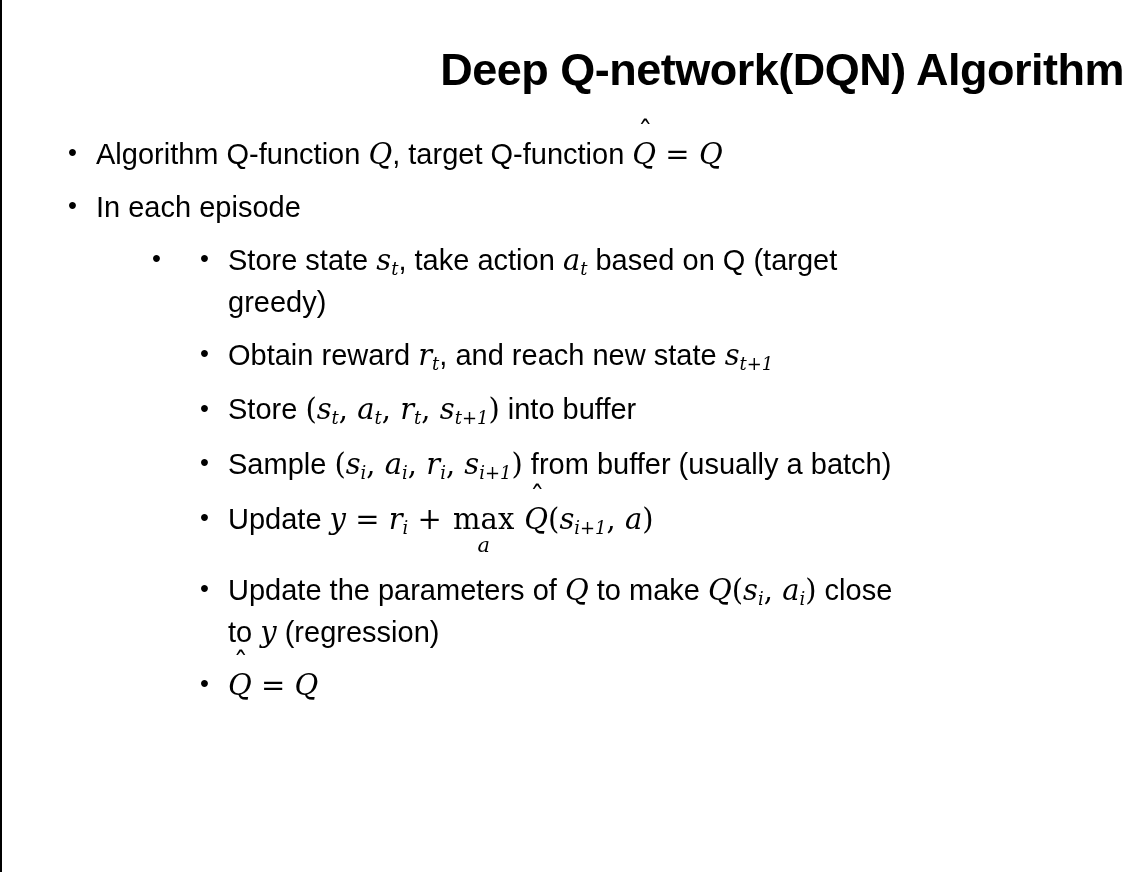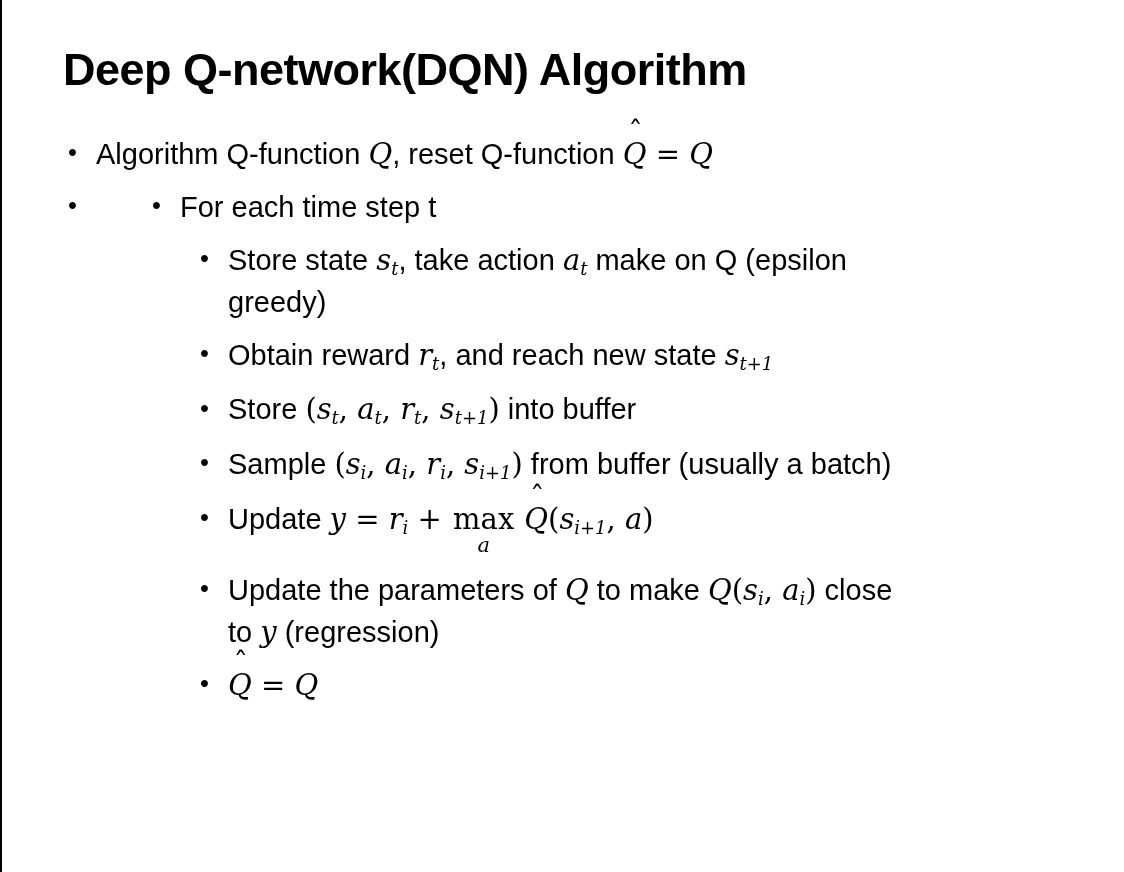--- a/index.html
+++ b/index.html
@@ -17,20 +17,21 @@
     left: 0; top: 0;
     width: 2px; height: 872px;
     background: #000000;
   }
   .slide-title {
     font-size: 45px;
     font-weight: 700;
     margin: 44px 0 0 63px;
     letter-spacing: -0.5px;
     line-height: 1.15;
+    text-align: right;
   }
   .bullet-list {
     list-style: none;
     margin: 38px 0 0 0;
     padding: 0;
     font-size: 29px;
     line-height: 1.38;
   }
   .bullet-list li {
     position: relative;
@@ -81,24 +82,24 @@
   }
 </style>
 </head>
 <body>
 
 <div class="edge-line"></div>
 
 <h1 class="slide-title">Deep Q-network(DQN) Algorithm</h1>
 
 <ul class="bullet-list">
-    <li class="lvl1"><span class="dot">•</span><span class="txt">Algorithm Q-function </span><span class="mi">Q</span><span class="txt">, reset Q-function </span><span class="mhat"><span class="hat">ˆ</span><span class="mi">Q</span></span><span class="mo"> = </span><span class="mi">Q</span></li>
-    <li class="lvl1"><span class="dot">•</span></li>
-    <li class="lvl2"><span class="dot">•</span><span class="txt">For each time step t</span></li>
-    <li class="lvl3"><span class="dot">•</span><span class="txt">Store state </span><span class="mi">s</span><span class="msub">t</span><span class="txt">, take action </span><span class="mi">a</span><span class="msub">t</span><span class="txt"> make on Q (epsilon</span><br><span class="txt">greedy)</span></li>
+    <li class="lvl1"><span class="dot">•</span><span class="txt">Algorithm Q-function </span><span class="mi">Q</span><span class="txt">, target Q-function </span><span class="mhat"><span class="hat">ˆ</span><span class="mi">Q</span></span><span class="mo"> = </span><span class="mi">Q</span></li>
+    <li class="lvl1"><span class="dot">•</span><span class="txt">In each episode</span></li>
+    <li class="lvl2"><span class="dot">•</span></li>
+    <li class="lvl3"><span class="dot">•</span><span class="txt">Store state </span><span class="mi">s</span><span class="msub">t</span><span class="txt">, take action </span><span class="mi">a</span><span class="msub">t</span><span class="txt"> based on Q (target</span><br><span class="txt">greedy)</span></li>
     <li class="lvl3"><span class="dot">•</span><span class="txt">Obtain reward </span><span class="mi">r</span><span class="msub">t</span><span class="txt">, and reach new state </span><span class="mi">s</span><span class="msub">t+1</span></li>
     <li class="lvl3"><span class="dot">•</span><span class="txt">Store </span><span class="mo">(</span><span class="mi">s</span><span class="msub">t</span><span class="mo">, </span><span class="mi">a</span><span class="msub">t</span><span class="mo">, </span><span class="mi">r</span><span class="msub">t</span><span class="mo">, </span><span class="mi">s</span><span class="msub">t+1</span><span class="mo">)</span><span class="txt"> into buffer</span></li>
     <li class="lvl3"><span class="dot">•</span><span class="txt">Sample </span><span class="mo">(</span><span class="mi">s</span><span class="msub">i</span><span class="mo">, </span><span class="mi">a</span><span class="msub">i</span><span class="mo">, </span><span class="mi">r</span><span class="msub">i</span><span class="mo">, </span><span class="mi">s</span><span class="msub">i+1</span><span class="mo">)</span><span class="txt"> from buffer (usually a batch)</span></li>
     <li class="lvl3"><span class="dot">•</span><span class="txt">Update </span><span class="mi">y</span><span class="mo"> = </span><span class="mi">r</span><span class="msub">i</span><span class="mo"> + </span><span class="munder">
         <span class="mo">max</span>
         <span class="mund">a</span>
       </span><span class="txt"> </span><span class="mhat"><span class="hat">ˆ</span><span class="mi">Q</span></span><span class="mo">(</span><span class="mi">s</span><span class="msub">i+1</span><span class="mo">, </span><span class="mi">a</span><span class="mo">)</span></li>
     <li class="lvl3"><span class="dot">•</span><span class="txt">Update the parameters of </span><span class="mi">Q</span><span class="txt"> to make </span><span class="mi">Q</span><span class="mo">(</span><span class="mi">s</span><span class="msub">i</span><span class="mo">, </span><span class="mi">a</span><span class="msub">i</span><span class="mo">)</span><span class="txt"> close</span><br><span class="txt">to </span><span class="mi">y</span><span class="txt"> (regression)</span></li>
     <li class="lvl3"><span class="dot">•</span><span class="mhat"><span class="hat">ˆ</span><span class="mi">Q</span></span><span class="mo"> = </span><span class="mi">Q</span></li>
   </ul>

